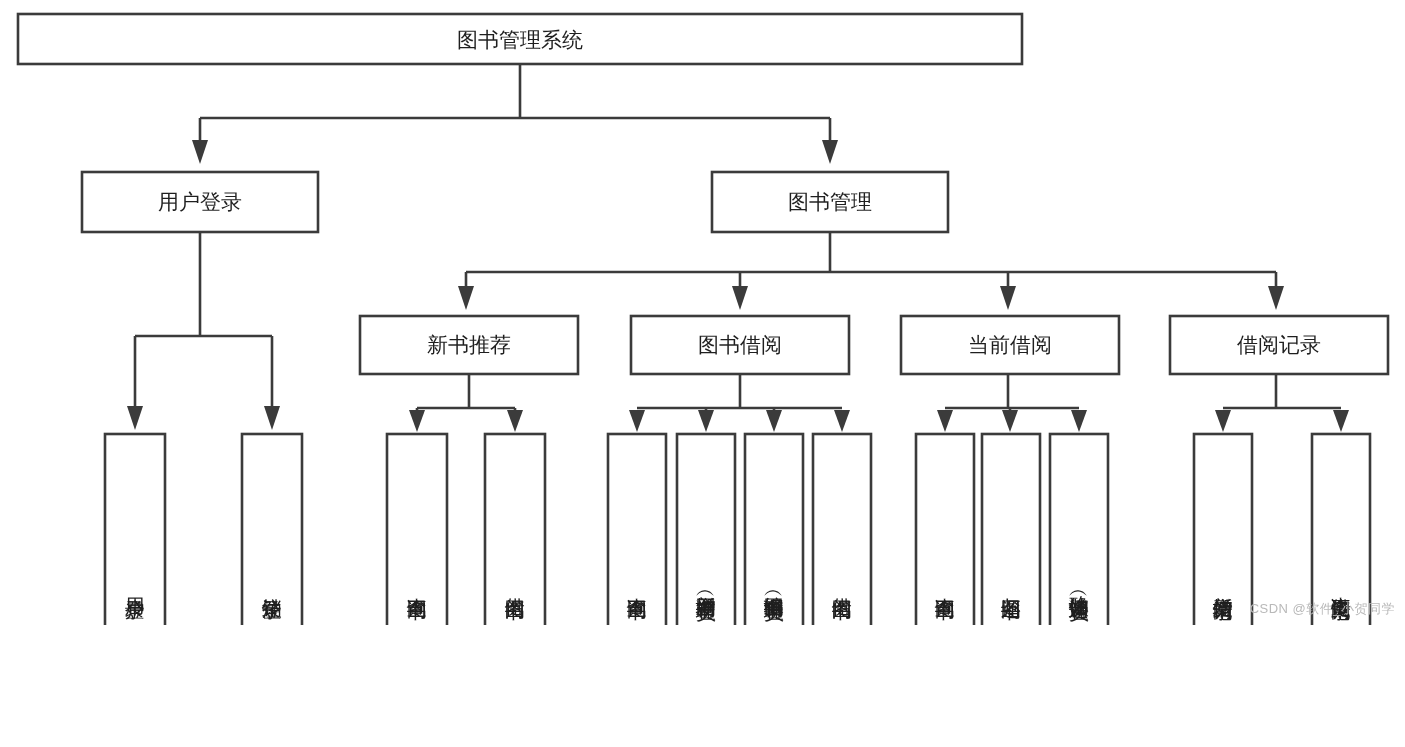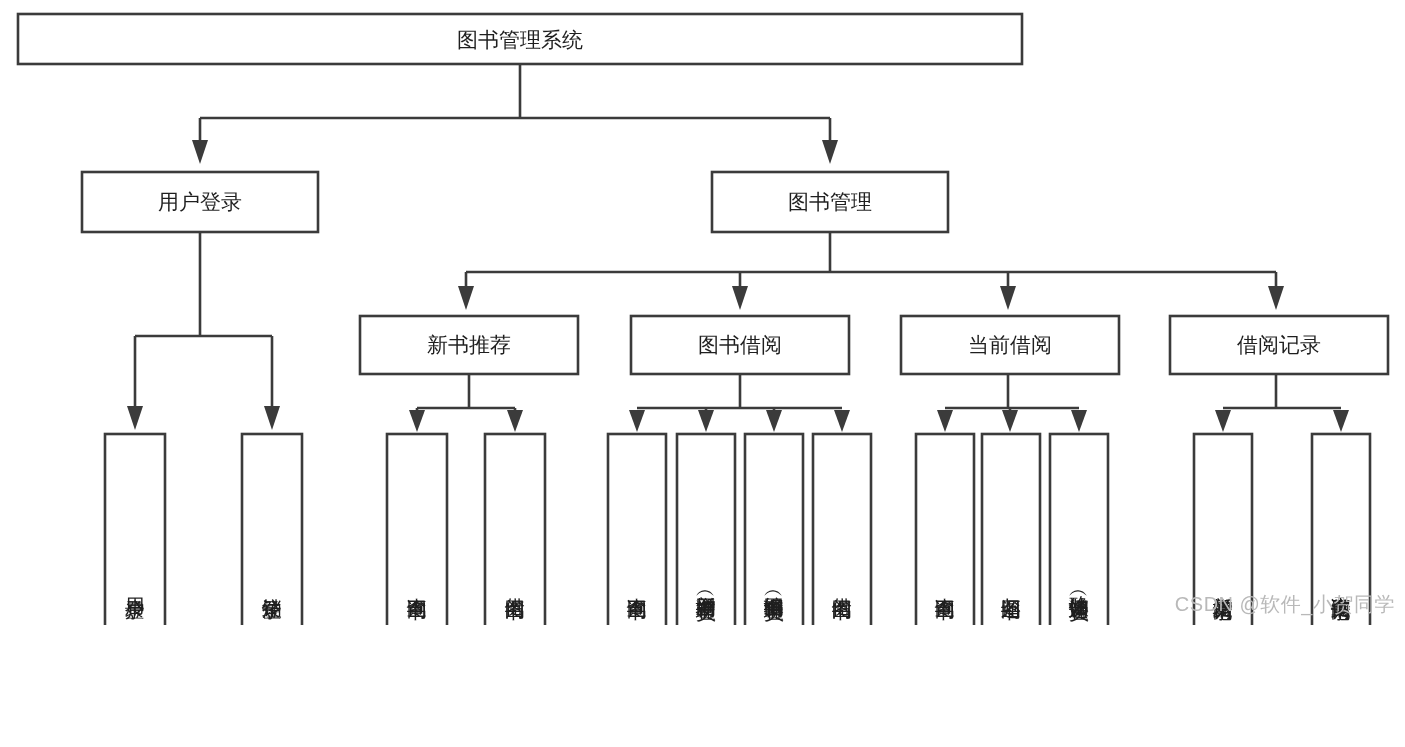--- a/index.html
+++ b/index.html
@@ -59,21 +59,21 @@
     align-items: center;
     justify-content: center;
     white-space: nowrap;
     pointer-events: none;
   }
   .watermark {
     position: absolute;
     right: 10px;
     bottom: 7px;
     font-family: "Liberation Sans", "DejaVu Sans", sans-serif;
-    font-size: 20px;
+    font-size: 13px;
     color: #b9b9b9;
     letter-spacing: 0.5px;
     user-select: none;
   }
 </style>
 </head>
 <body>
 
 <div id="diagram-root">
 

